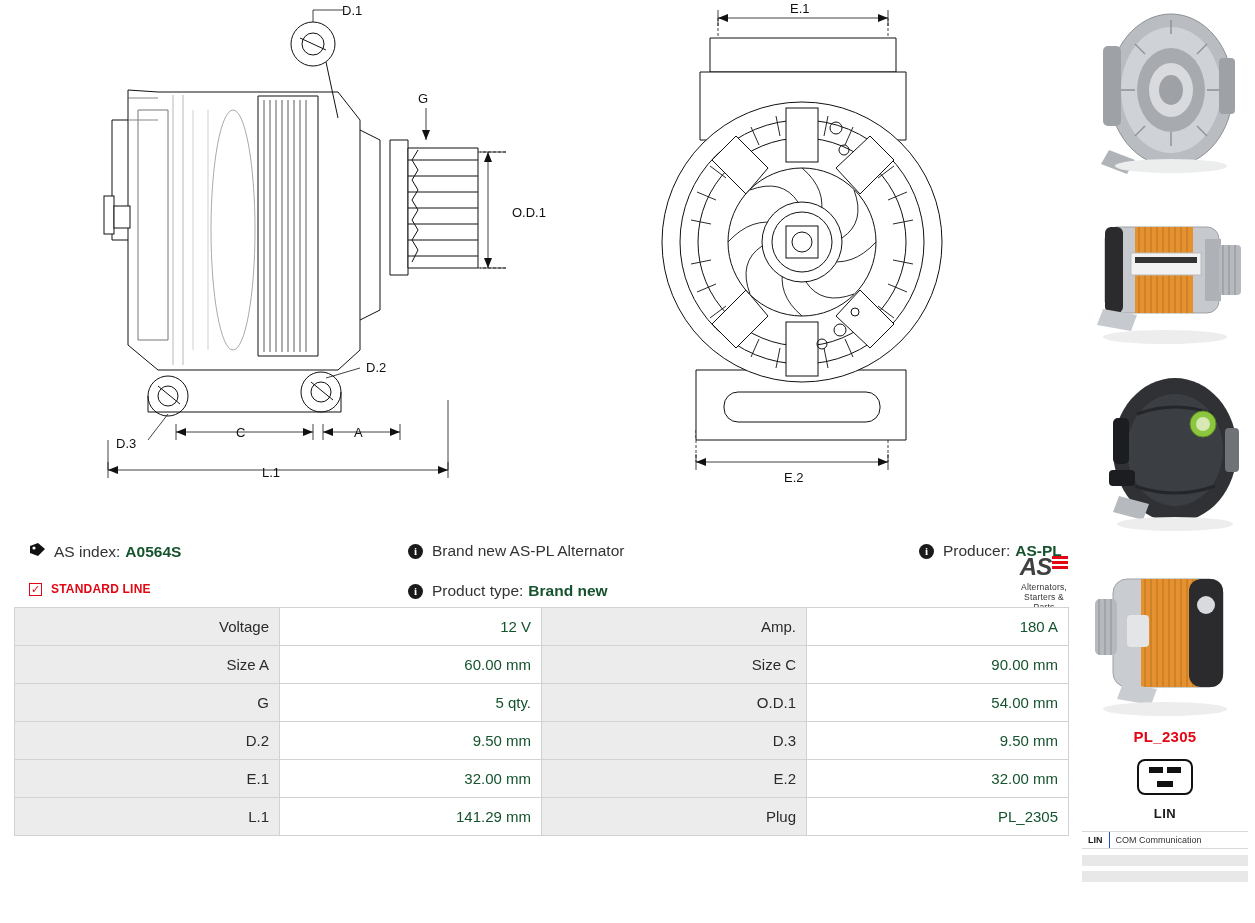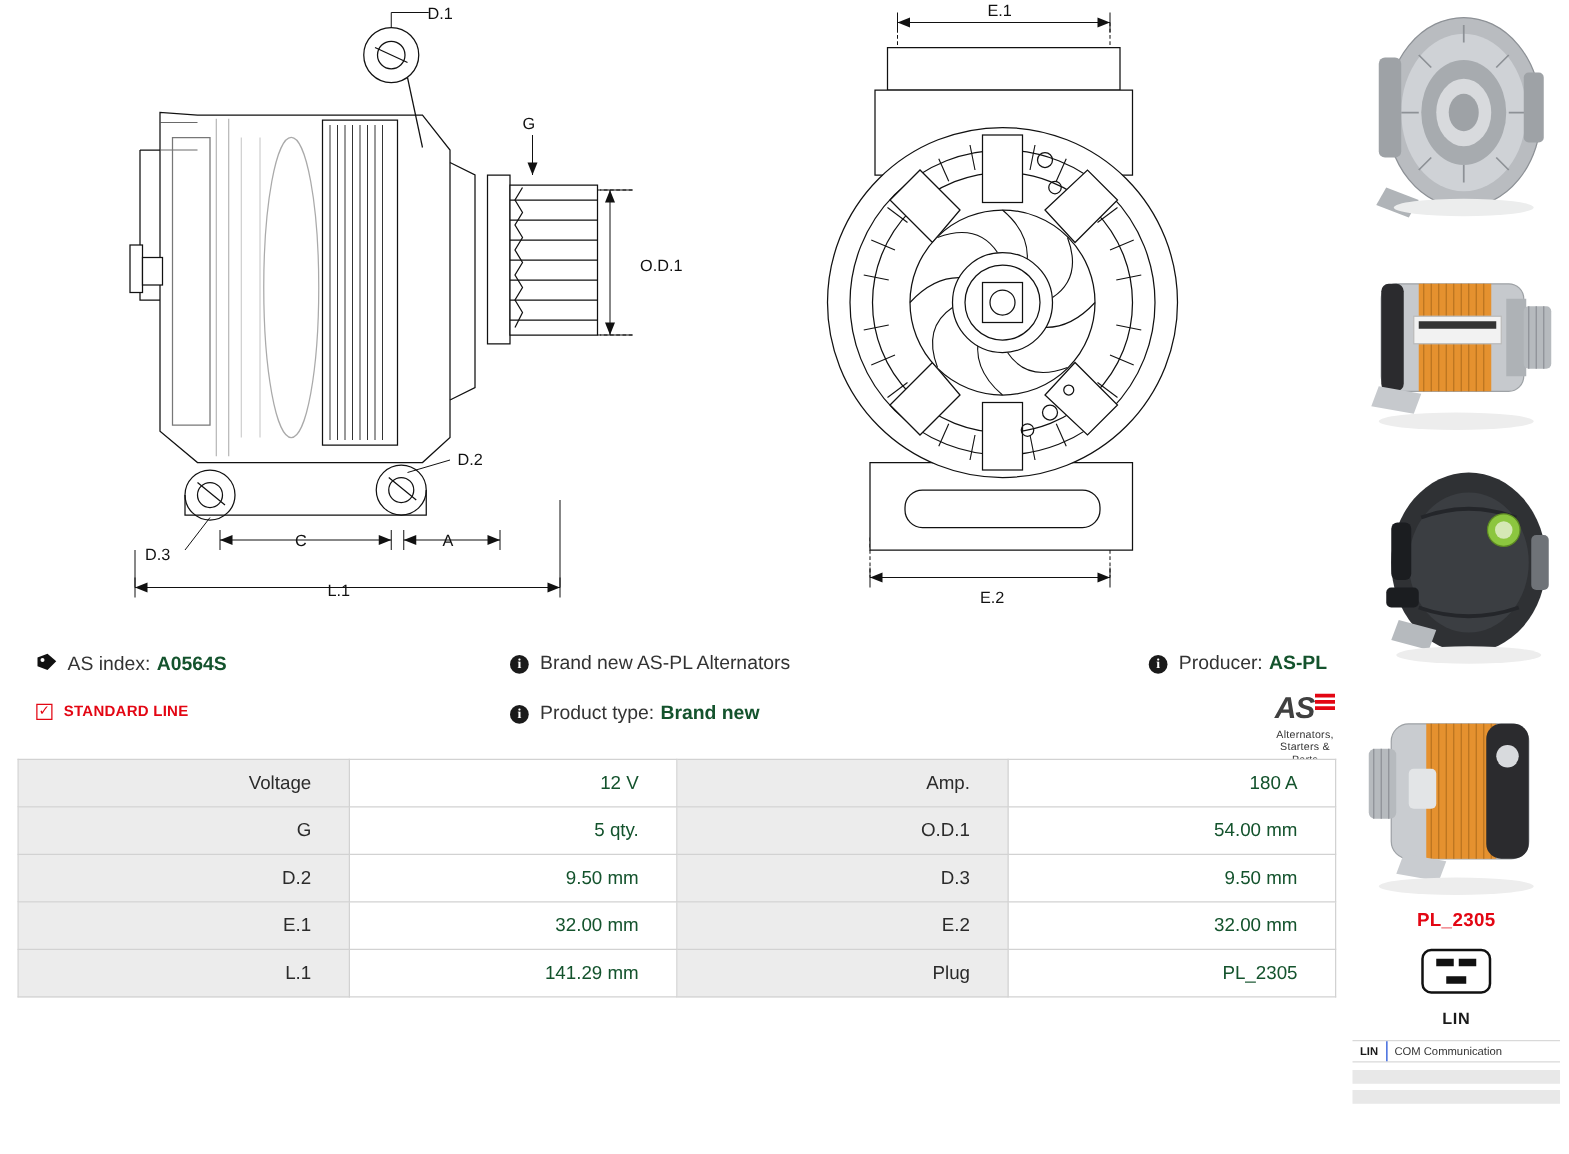--- a/index.html
+++ b/index.html
@@ -41,21 +41,21 @@
   }
   .lin-row .k { font-weight: bold; padding: 3px 6px; }
   .lin-row .v { padding: 3px 6px; border-left: 1px solid #1d4ed8; color: #333; }
   .gray-bar { width: 166px; height: 11px; background: #e8e8e8; margin-top: 6px; }
   .gray-bar.b2 { margin-top: 5px; }
 
   
   .info {
     position: absolute; left: 14px; top: 510px; width: 1055px; height: 86px;
   }
-  .info-row { position: absolute; display: flex; align-items: center; font-size: 15.5px; }
+  .info-row { position: absolute; display: flex; align-items: center; font-size: 15.5px; margin-top: 20px; }
   .info-row .lbl { color: #333; }
   .info-row .val { font-weight: bold; color: #14532d; margin-left: 5px; }
   .r1 { top: 12px; }
   .r2 { top: 52px; }
   .c1 { left: 15px; }
   .c2 { left: 394px; }
   .c3 { left: 905px; }
   .icon-tag { margin-right: 8px; display: inline-block; }
   .icon-i {
     width: 15px; height: 15px; border-radius: 50%; background: #1a1a1a; color: #fff;
@@ -76,21 +76,21 @@
   .as-logo .as-bars { display: inline-block; vertical-align: 4px; margin-left: 1px; }
   .as-logo .as-bars i { display: block; width: 16px; height: 3px; background: #e30613; margin-bottom: 2px; }
   .as-logo .as-sub { font-size: 8.5px; color: #333; margin-top: 1px; letter-spacing: .2px; }
 
   
   table.specs {
     position: absolute; left: 14px; top: 607px; width: 1055px;
     border-collapse: collapse; font-size: 15px;
   }
   table.specs td {
-    border: 1px solid #d2d2d2; height: 38px; padding: 0 30px;
+    border: 1px solid #d2d2d2; height: 38px; padding: 0 10px;
   }
   td.k { background: #ececec; text-align: right; color: #2b2b2b; width: 265px; }
   td.v { background: #ffffff; text-align: right; color: #14532d; width: 262px; }
   td.empty { background: #ececec; }
   td.emptyv { background: #ffffff; }
 </style>
 </head>
 <body>
 
 <div class="page">
@@ -394,21 +394,21 @@
       <span class="val">A0564S</span>
     </div>
 
     <div class="info-row r2 c1">
       <span class="check-box">✓</span>
       <span class="std-line">STANDARD LINE</span>
     </div>
 
     <div class="info-row r1 c2">
       <span class="icon-i">i</span>
-      <span class="lbl">Brand new AS-PL Alternators</span>
+      <span class="lbl">Brand new AS-PL Alternator</span>
     </div>
 
     <div class="info-row r2 c2">
       <span class="icon-i">i</span>
       <span class="lbl">Product type:</span>
       <span class="val">Brand new</span>
     </div>
 
     <div class="info-row r1 c3">
       <span class="icon-i">i</span>
@@ -424,20 +424,26 @@
 
   <table class="specs">
     <tbody>
       <tr>
         <td class="k">Voltage</td>
         <td class="v">12 V</td>
         <td class="k">Amp.</td>
         <td class="v">180 A</td>
       </tr>
       <tr>
+        <td class="k">Size A</td>
+        <td class="v">60.00 mm</td>
+        <td class="k">Size C</td>
+        <td class="v">90.00 mm</td>
+      </tr>
+      <tr>
         <td class="k">G</td>
         <td class="v">5 qty.</td>
         <td class="k">O.D.1</td>
         <td class="v">54.00 mm</td>
       </tr>
       <tr>
         <td class="k">D.2</td>
         <td class="v">9.50 mm</td>
         <td class="k">D.3</td>
         <td class="v">9.50 mm</td>

